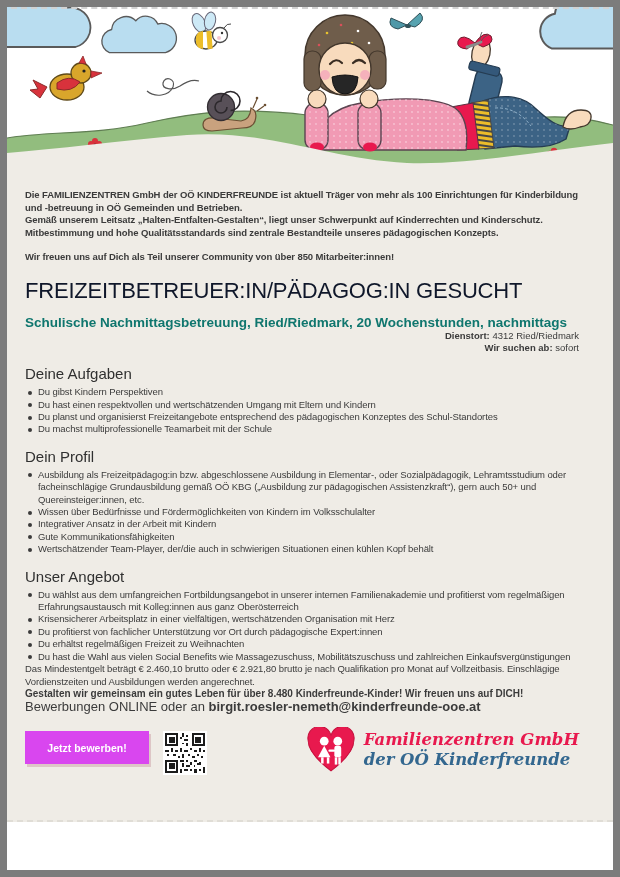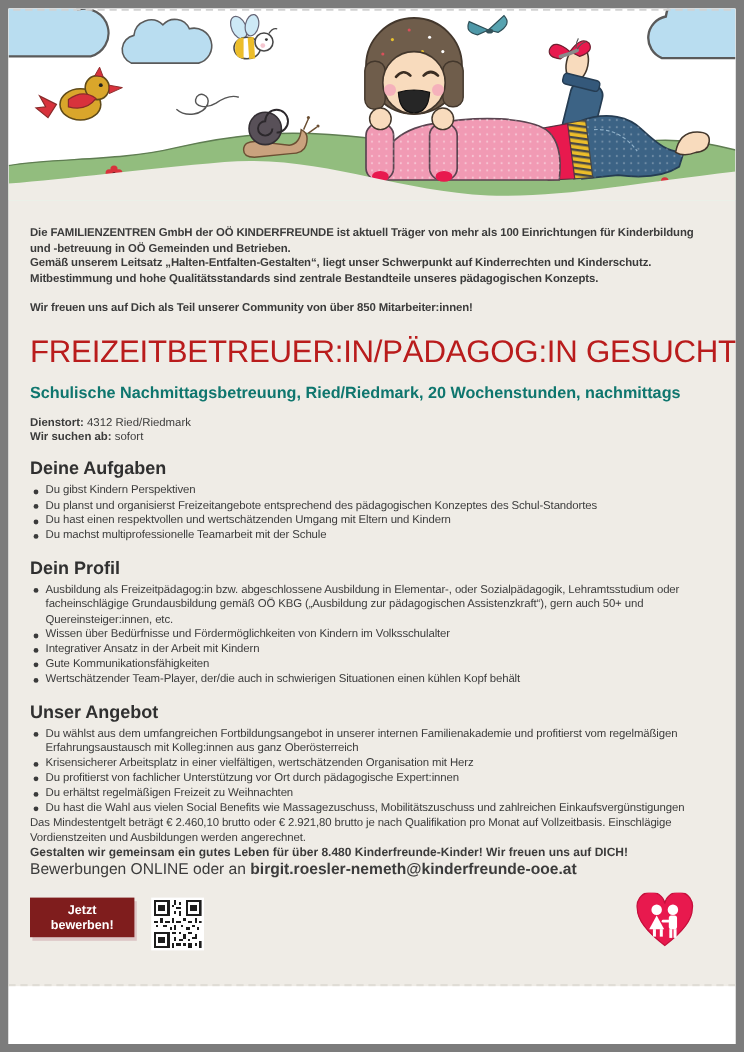--- a/index.html
+++ b/index.html
@@ -16,44 +16,44 @@
   
   .content{
     background:#efece6;height:655px;box-sizing:border-box;
     padding:22px 34px 0 18px;overflow:hidden;
     border-bottom:2px dashed #e0ddd6;
   }
   .content p{margin:0;}
   .intro{font-size:9.5px;line-height:12.6px;font-weight:bold;letter-spacing:-0.1px;}
   .intro-gap{height:12px;}
   .headline{
-    margin:14px 0 0 0;font-size:26px;font-weight:400;letter-spacing:-0.2px;
-    color:#b91c1c;white-space:nowrap;
+    margin:14px 0 0 0;font-size:22px;font-weight:400;letter-spacing:-0.2px;
+    color:#0f172a;white-space:nowrap;
   }
   .subtitle{margin:11px 0 0 0;font-size:13.5px;font-weight:bold;color:#0f766e;}
-  .meta{margin-top:12px;font-size:9.5px;line-height:11.6px;}
+  .meta{margin-top:0;font-size:9.5px;line-height:11.6px;text-align:right;}
   .meta b{font-weight:bold;}
-  .sec-title{margin:12px 0 4px 0;font-size:15px;font-weight:bold;color:#303030;}
+  .sec-title{margin:12px 0 4px 0;font-size:15px;font-weight:normal;color:#303030;}
   ul.bullets{margin:0;padding:0;list-style:none;}
   ul.bullets li{
     position:relative;padding-left:13px;font-size:9.5px;line-height:12.4px;
     letter-spacing:-0.1px;
   }
   ul.bullets li::before{
     content:"";position:absolute;left:3px;top:4.6px;width:4px;height:4px;
     border-radius:50%;background:#3b3b3b;
   }
   .salary{margin-top:12px;font-size:9.5px;line-height:12.6px;letter-spacing:-0.1px;}
   .closing{margin-top:11px;font-size:10px;font-weight:bold;}
   .apply-line{margin-top:12px;font-size:13px;}
   .apply-line .email{font-weight:bold;color:#3b3b3b;text-decoration:none;}
   
   .footer-row{margin-top:17px;display:flex;align-items:flex-start;}
   .apply-btn{
-    width:87px;height:33px;border:none;background:#7f1d1d;color:#fff;
+    width:124px;height:33px;border:none;background:#d946ef;color:#fff;
     font-family:inherit;font-size:10.5px;font-weight:bold;cursor:pointer;
     box-shadow:2px 3px 0 rgba(140,30,55,0.18);
   }
   .qr{margin-left:14px;background:#fff;padding:2px;}
   .logo{margin-left:auto;display:flex;align-items:center;gap:8px;margin-top:-4px;}
   .logo-text{font-family:"DejaVu Serif", serif;font-style:italic;font-weight:bold;
     font-size:16.5px;line-height:20px;white-space:nowrap;}
   .logo-line1{color:#e8194e;}
   .logo-line2{color:#33678f;}
   
@@ -226,22 +226,22 @@
 
     <div class="meta">
       <p><b>Dienstort:</b><span> 4312 Ried/Riedmark</span></p>
       <p><b>Wir suchen ab:</b><span> sofort</span></p>
     </div>
 
     <section>
       <h3 class="sec-title">Deine Aufgaben</h3>
       <ul class="bullets">
           <li>Du gibst Kindern Perspektiven</li>
+          <li>Du hast einen respektvollen und wertschätzenden Umgang mit Eltern und Kindern</li>
           <li>Du planst und organisierst Freizeitangebote entsprechend des pädagogischen Konzeptes des Schul-Standortes</li>
-          <li>Du hast einen respektvollen und wertschätzenden Umgang mit Eltern und Kindern</li>
           <li>Du machst multiprofessionelle Teamarbeit mit der Schule</li>
         </ul>
     </section>
 
     <section>
       <h3 class="sec-title">Dein Profil</h3>
       <ul class="bullets">
           <li>Ausbildung als Freizeitpädagog:in bzw. abgeschlossene Ausbildung in Elementar-, oder Sozialpädagogik, Lehramtsstudium oder facheinschlägige Grundausbildung gemäß OÖ KBG („Ausbildung zur pädagogischen Assistenzkraft“), gern auch 50+ und Quereinsteiger:innen, etc.</li>
           <li>Wissen über Bedürfnisse und Fördermöglichkeiten von Kindern im Volksschulalter</li>
           <li>Integrativer Ansatz in der Arbeit mit Kindern</li>
@@ -293,19 +293,23 @@
             <path d="M17.5,18 L11.5,29 L23.5,29 Z"></path>
             <rect x="14.5" y="29" width="2.4" height="6"></rect>
             <rect x="20" y="29" width="2.4" height="6"></rect>
             <circle cx="30.5" cy="13.5" r="4.2"></circle>
             <rect x="27.2" y="18" width="6.6" height="11" rx="2"></rect>
             <rect x="27.6" y="29" width="2.4" height="7"></rect>
             <rect x="31" y="29" width="2.4" height="7"></rect>
             <rect x="21.5" y="21.5" width="6.5" height="2.2" rx="1.1"></rect>
           </g>
         </svg>
+        <div class="logo-text">
+          <div class="logo-line1">Familienzentren GmbH</div>
+          <div class="logo-line2">der OÖ Kinderfreunde</div>
+        </div>
       </div>
     </div>
 
   </div>
 
   <div class="bottom-strip"></div>
 </div>
 
 </body></html>

